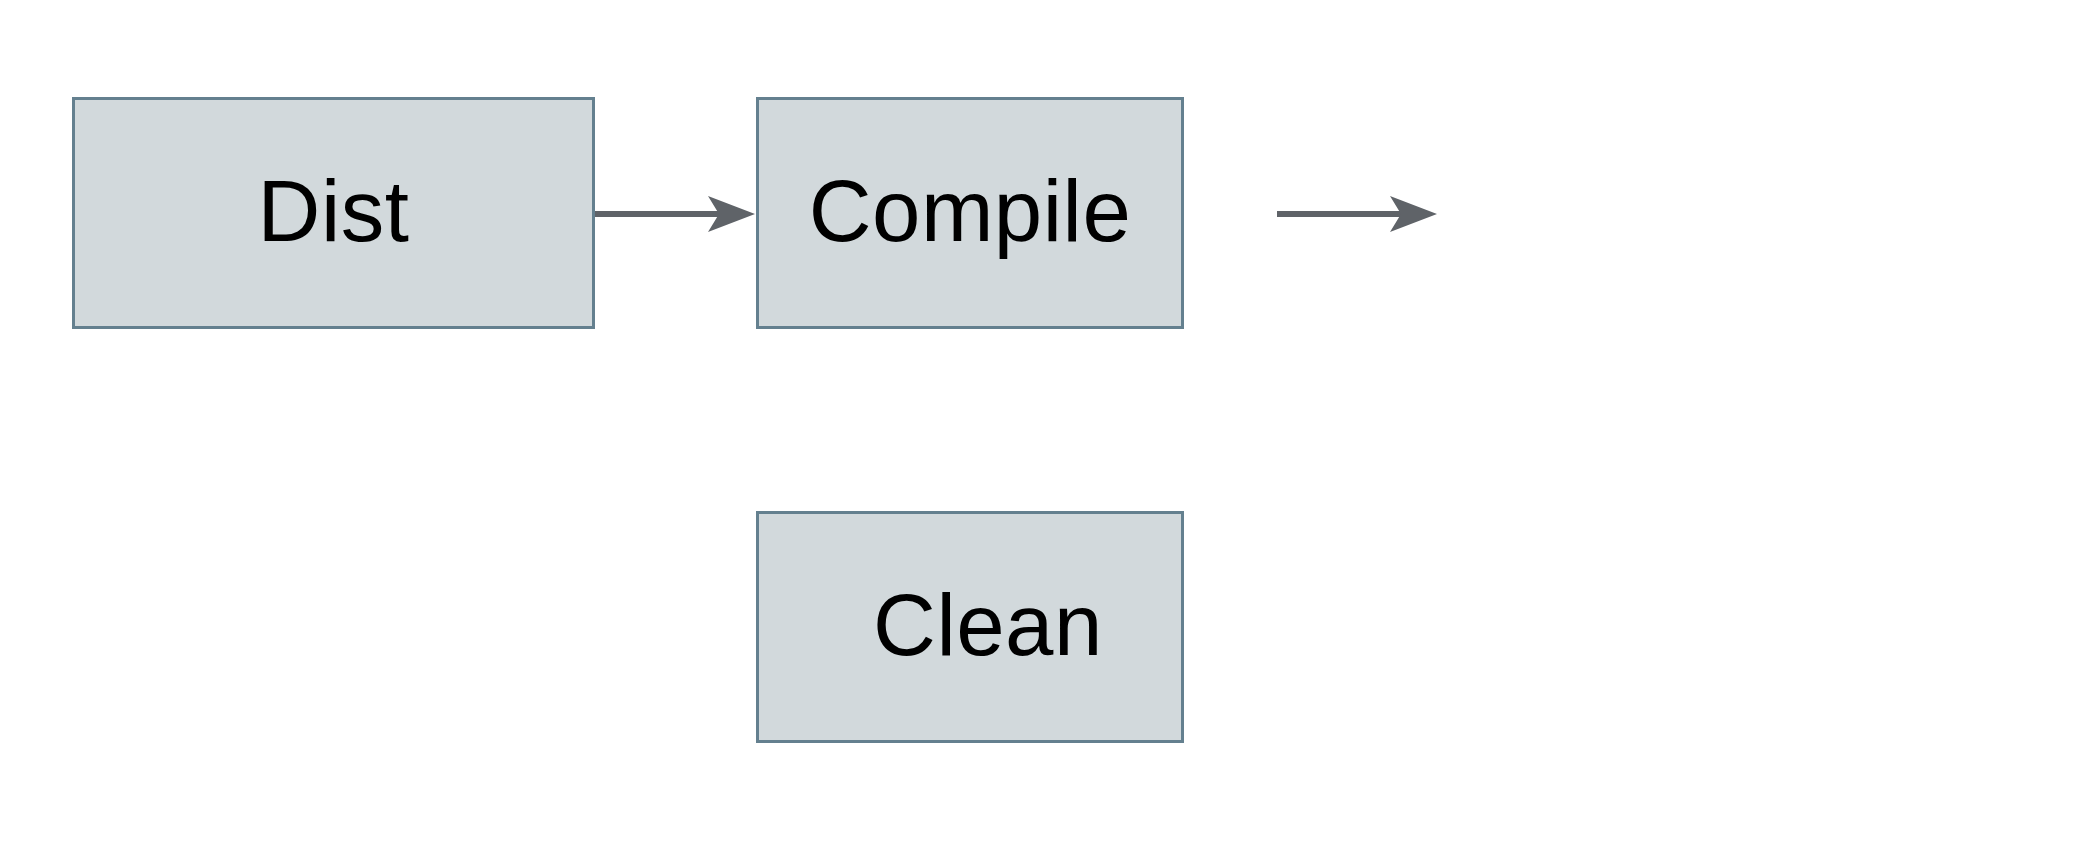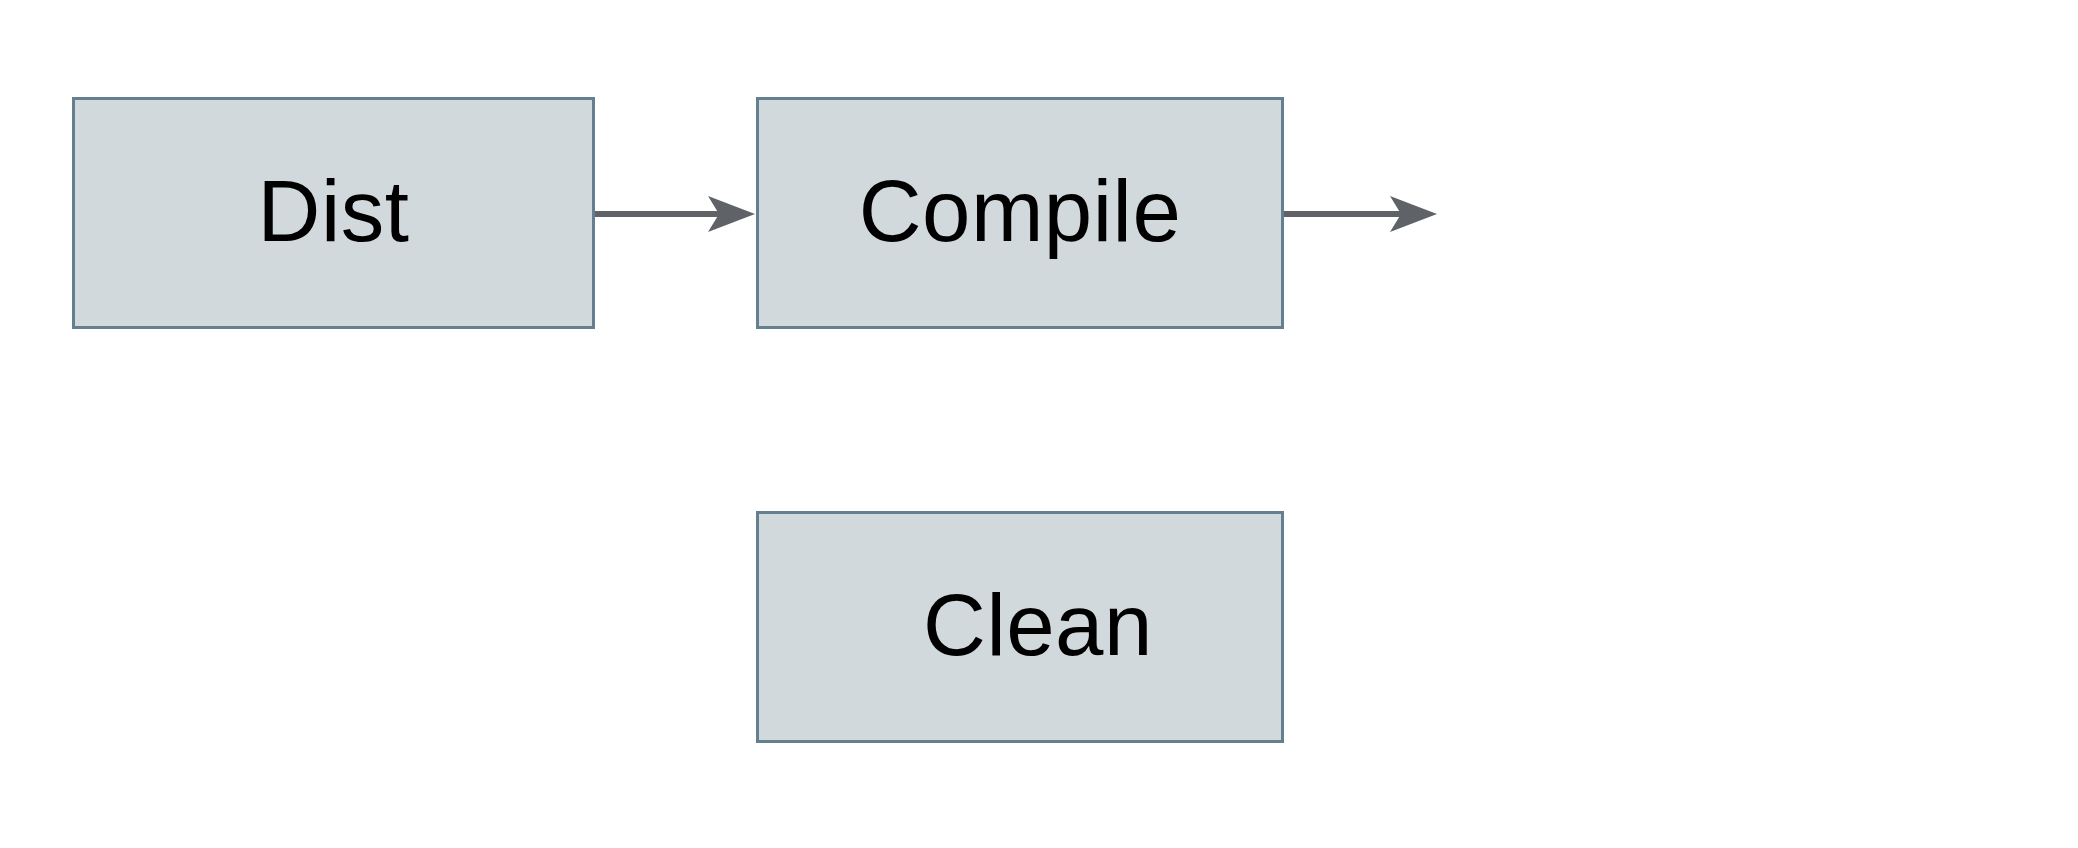--- a/index.html
+++ b/index.html
@@ -11,21 +11,21 @@
   .canvas {
     position: relative;
     width: 2078px;
     height: 848px;
     background: var(--background, #ffffff);
     overflow: hidden;
   }
   .node {
     position: absolute;
     box-sizing: border-box;
-    width: 528px;
+    width: 428px;
     height: 232px;
     background: var(--node-fill, #d2d9dc);
     border: 3px solid var(--node-border, #64808f);
     display: flex;
     align-items: center;
     justify-content: center;
   }
   .node .label {
     color: var(--text, #000000);
     font-size: 87px;

